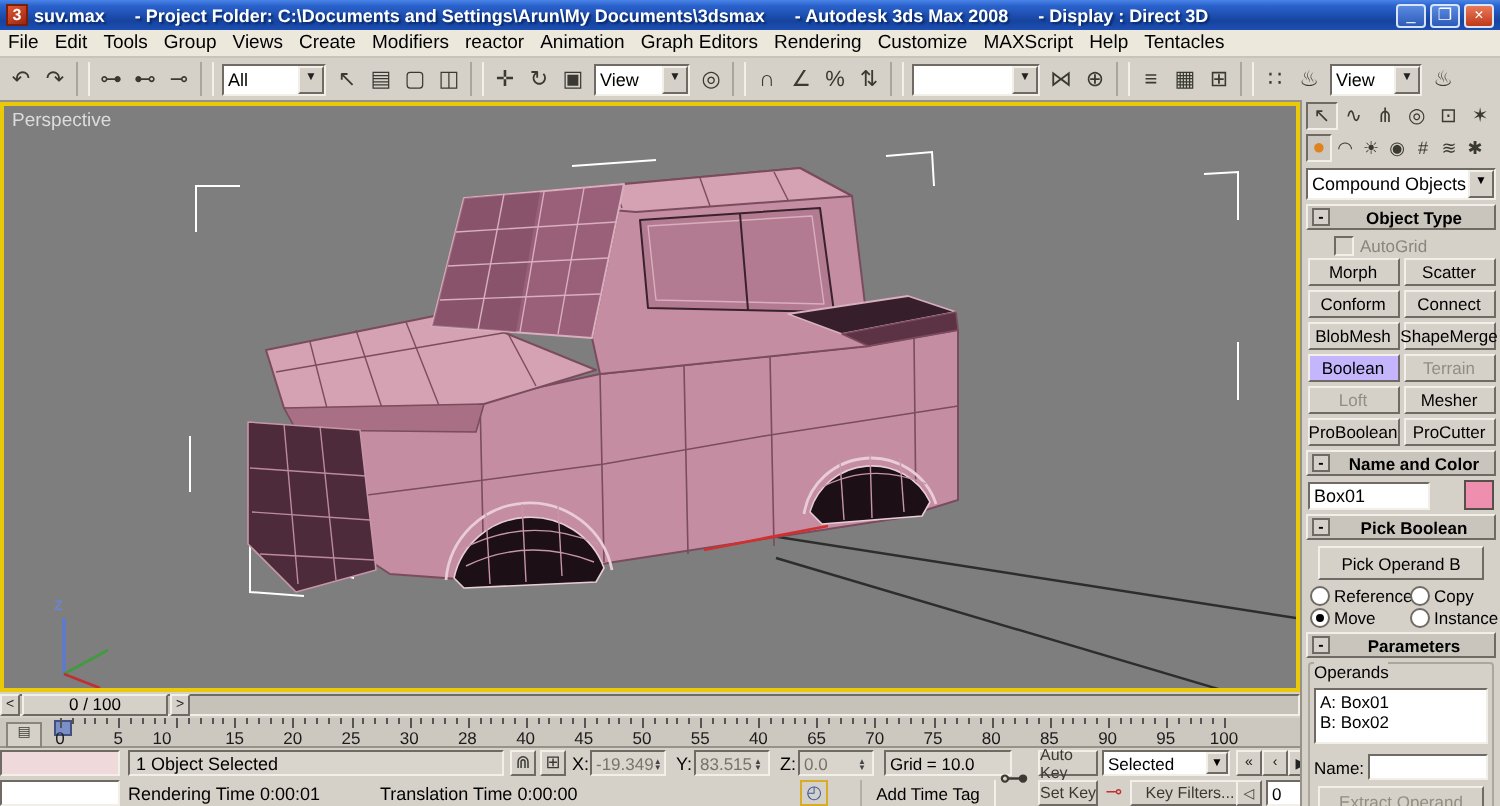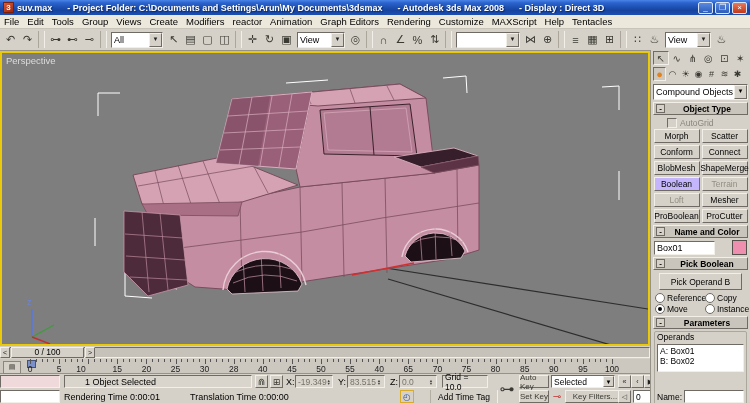--- a/index.html
+++ b/index.html
@@ -52,21 +52,21 @@
   .namerow .pfield{flex:1;}
   .swatch{width:13px;height:13px;border:1px solid #55514a;margin-left:2px;}
   .pickbtn{height:15px;margin:3px 6px;background:#d5d1c8;border:1px solid;border-color:#f2efe9 #6f6b64 #6f6b64 #f2efe9;font-size:8.5px;display:flex;align-items:center;justify-content:center;}
   .radios{display:grid;grid-template-columns:50px 44px;gap:1px 0;margin:2px 0 1px 2px;}
   .radio{display:flex;align-items:center;font-size:8.5px;color:#000;}
   .rdot{width:8px;height:8px;border-radius:50%;border:1px solid #6f6b64;background:#fff;margin-right:2px;position:relative;flex:none;}
   .rdot.sel:after{content:"";position:absolute;left:2px;top:2px;width:4px;height:4px;border-radius:50%;background:#000;}
   .opgroup{margin:2px 1px;border:1px solid #aba79d;border-radius:2px;padding:1px 2px 2px 2px;position:relative;}
   .oplabel{font-size:8.5px;background:#d5d1c8;position:relative;top:-2px;}
   .oplist{background:#fff;border:1px solid;border-color:#6f6b64 #f2efe9 #f2efe9 #6f6b64;height:24px;font-size:8.5px;padding:1px 2px;}
-  .nrow{display:flex;align-items:center;margin-top:18px;font-size:8.5px;}
+  .nrow{display:flex;align-items:center;margin-top:5px;font-size:8.5px;}
   .nrow .pfield{flex:1;margin-left:2px;height:11px;}
   .extract{height:13px;margin:3px 2px 0 2px;background:#d5d1c8;border:1px solid;border-color:#f2efe9 #6f6b64 #6f6b64 #f2efe9;font-size:8.5px;color:#928e84;display:flex;align-items:center;justify-content:center;}
   
   .timeslider{position:relative;width:650px;height:13px;background:#d5d1c8;}
   .ts-track{position:absolute;left:0;top:1px;width:650px;height:11px;background:#c6c2b9;border:1px solid;border-color:#6f6b64 #f2efe9 #f2efe9 #6f6b64;box-sizing:border-box;}
   .ts-btn{position:absolute;top:1px;width:10px;height:11px;background:#d5d1c8;border:1px solid;border-color:#f2efe9 #6f6b64 #6f6b64 #f2efe9;box-sizing:border-box;font-size:7px;text-align:center;line-height:9px;color:#222;}
   .ts-handle{position:absolute;left:11px;top:1px;width:73px;height:11px;background:#d5d1c8;border:1px solid;border-color:#f2efe9 #6f6b64 #6f6b64 #f2efe9;box-sizing:border-box;font-size:8.5px;text-align:center;line-height:9px;color:#000;}
   .trackbar{position:relative;width:650px;height:15px;background:#ccc8c0;border-bottom:1px solid #969288;box-sizing:border-box;}
   .tick{position:absolute;top:0;width:1px;background:#555;}
   .tlabel{position:absolute;top:5px;width:20px;text-align:center;font-size:8.5px;color:#1c1c1c;}
@@ -399,21 +399,21 @@
       <span class="tlabel" style="left: 485.6px;">80</span>
       <span class="tlabel" style="left: 514.7px;">85</span>
       <span class="tlabel" style="left: 543.8px;">90</span>
       <span class="tlabel" style="left: 572.9px;">95</span>
       <span class="tlabel" style="left: 602px;">100</span>
     </div>
 
   <div class="statusrows">
     <div class="abs sunken" style="left:0;top:1px;width:60px;height:13px;background:#efd9da;"></div>
     <div class="abs sunken" style="left:0;top:16px;width:60px;height:13px;background:#ffffff;"></div>
-    <div class="abs sunken" style="left:64px;top:1px;width:188px;height:13px;background:#d9d5cd;font-size:9px;display:flex;align-items:center;padding-left:20px;">1 Object Selected</div>
+    <div class="abs sunken" style="left:64px;top:1px;width:188px;height:13px;background:#d9d5cd;font-size:9px;display:flex;align-items:center;padding-left:3px;">1 Object Selected</div>
     <div class="abs raised sbtn" style="left:255px;top:1px;width:13px;height:13px;">⋒</div>
     <div class="abs raised sbtn" style="left:270px;top:1px;width:13px;height:13px;">⊞</div>
     <span class="abs slabel" style="left:286px;top:3px;">X:</span>
     <div class="abs sunken sfield" style="left:295px;top:1px;width:38px;height:13px;">
         <span>-19.349</span>
         <span class="spin">
           <span>▲</span>
           <span>▼</span>
         </span>
       </div>
@@ -426,21 +426,21 @@
         </span>
       </div>
     <span class="abs slabel" style="left:390px;top:3px;">Z:</span>
     <div class="abs sunken sfield" style="left:399px;top:1px;width:38px;height:13px;">
         <span>0.0</span>
         <span class="spin">
           <span>▲</span>
           <span>▼</span>
         </span>
       </div>
-    <div class="abs sunken" style="left:442px;top:1px;width:46px;height:13px;background:#d9d5cd;font-size:8.5px;display:flex;align-items:center;padding-left:2px;">Grid = 10.0</div>
+    <div class="abs sunken" style="left:442px;top:1px;width:64px;height:13px;background:#d9d5cd;font-size:8.5px;display:flex;align-items:center;padding-left:2px;">Grid = 10.0</div>
     <div class="abs" style="left:498px;top:2px;width:18px;height:26px;font-size:15px;display:flex;align-items:center;justify-content:center;color:#3a3a33;">⊶</div>
     <div class="abs raised sbtn" style="left:519px;top:1px;width:30px;height:13px;font-size:8px;">Auto Key</div>
     <div class="abs sunken" style="left:551px;top:1px;width:64px;height:13px;background:#fff;font-size:8.5px;display:flex;align-items:center;">
         <span style="flex:1;padding-left:2px;">Selected</span>
         <span class="dd" style="width:11px;height:11px;background:#d5d1c8;border:1px solid;border-color:#f2efe9 #6f6b64 #6f6b64 #f2efe9;font-size:6px;text-align:center;line-height:10px;box-sizing:border-box;">▼</span>
       </div>
     <div class="abs playback" style="left:618px;top:1px;">
         <span class="pb-btn">«</span>
         <span class="pb-btn">‹</span>
         <span class="pb-btn">▶</span>

